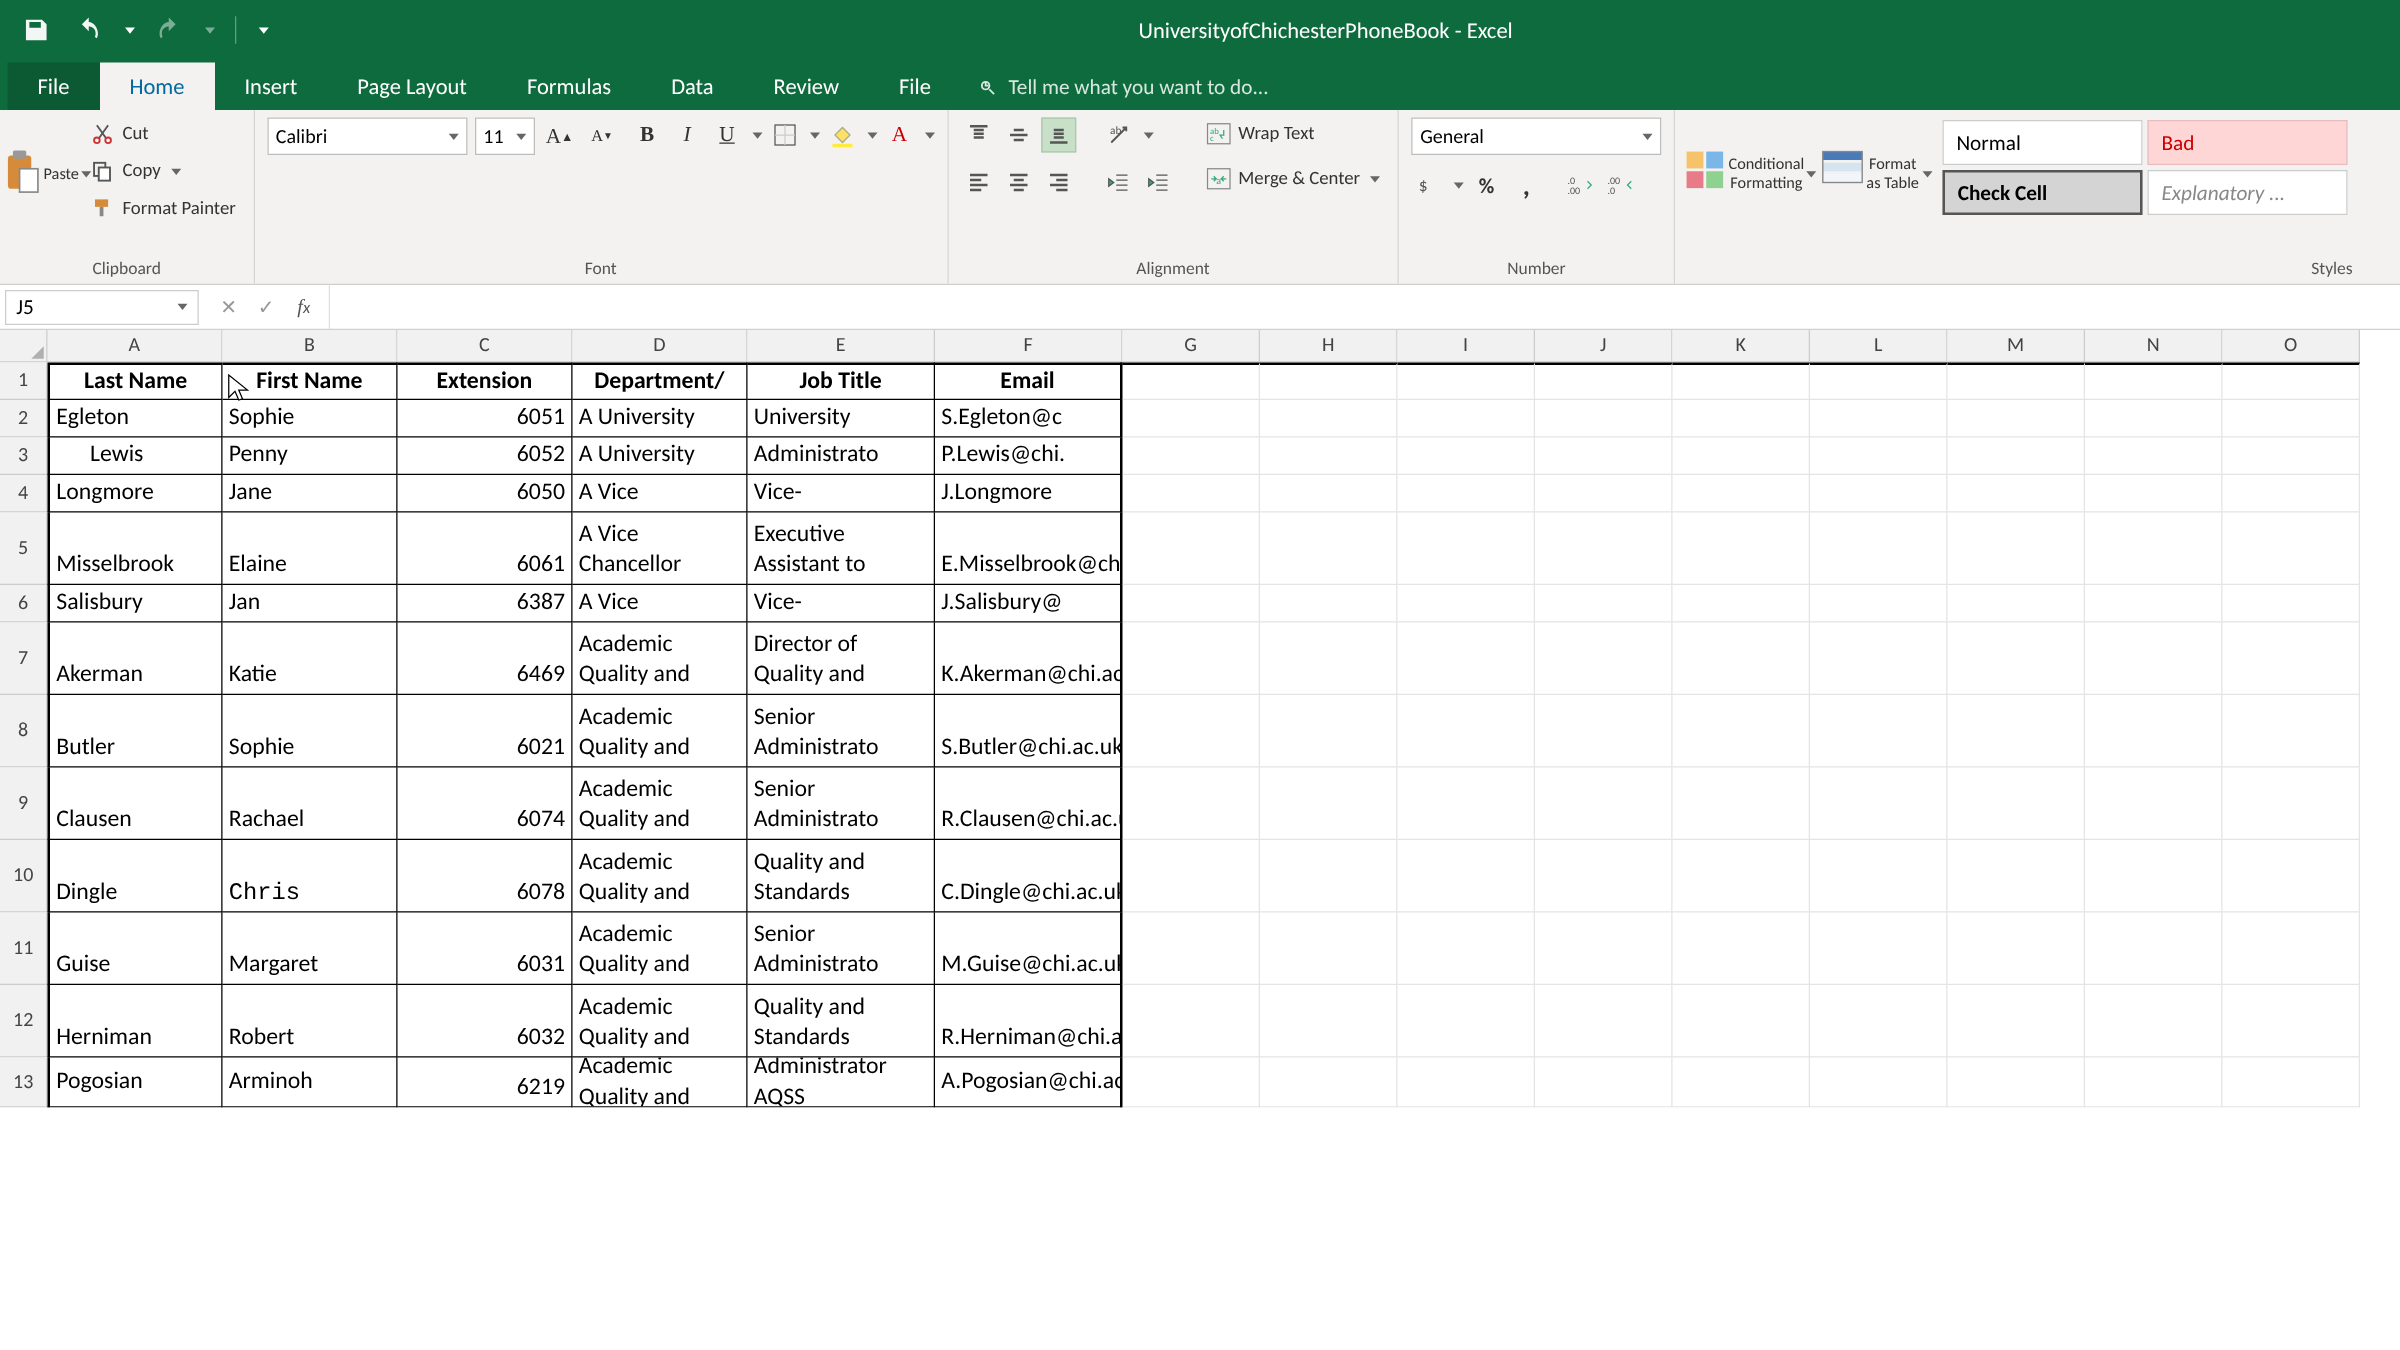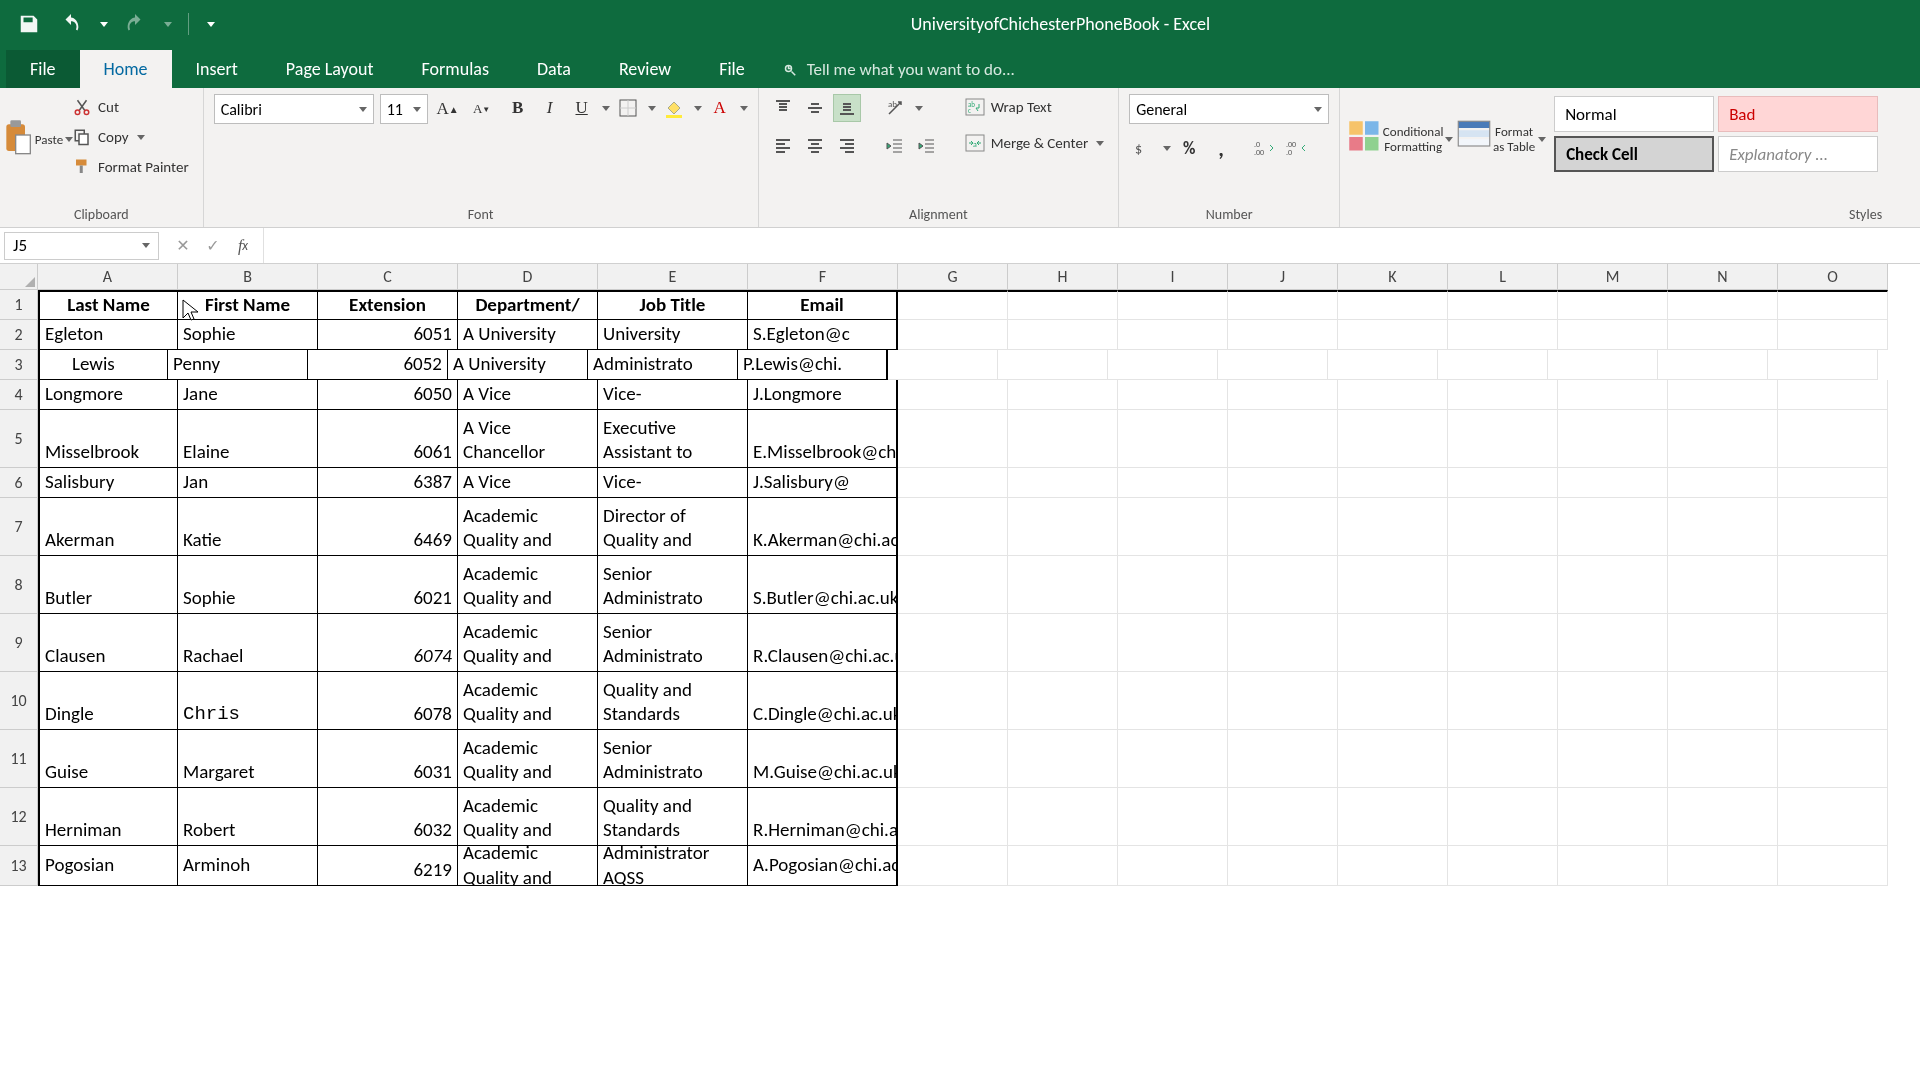--- a/index.html
+++ b/index.html
@@ -440,21 +440,21 @@
         <div class="cell c-I" style="width: 110px; height: 30px; border-right: 1px solid rgb(228, 228, 228); border-bottom: 1px solid rgb(228, 228, 228);"></div>
         <div class="cell c-J" style="width: 110px; height: 30px; border-right: 1px solid rgb(228, 228, 228); border-bottom: 1px solid rgb(228, 228, 228);"></div>
         <div class="cell c-K" style="width: 110px; height: 30px; border-right: 1px solid rgb(228, 228, 228); border-bottom: 1px solid rgb(228, 228, 228);"></div>
         <div class="cell c-L" style="width: 110px; height: 30px; border-right: 1px solid rgb(228, 228, 228); border-bottom: 1px solid rgb(228, 228, 228);"></div>
         <div class="cell c-M" style="width: 110px; height: 30px; border-right: 1px solid rgb(228, 228, 228); border-bottom: 1px solid rgb(228, 228, 228);"></div>
         <div class="cell c-N" style="width: 110px; height: 30px; border-right: 1px solid rgb(228, 228, 228); border-bottom: 1px solid rgb(228, 228, 228);"></div>
         <div class="cell c-O" style="width: 110px; height: 30px; border-right: 1px solid rgb(228, 228, 228); border-bottom: 1px solid rgb(228, 228, 228);"></div>
       </div>
       <div class="row" style="height: 30px;">
         <div class="rowhdr">3</div>
-        <div class="cell c-A" style="width: 130px; height: 30px; padding-left: 32px;">Lewis</div>
+        <div class="cell c-A" style="width: 140px; height: 30px; padding-left: 32px;">Lewis</div>
         <div class="cell c-B" style="width: 140px; height: 30px;">Penny</div>
         <div class="cell c-C num" style="width: 140px; height: 30px; align-items: flex-end;">6052</div>
         <div class="cell c-D" style="width: 140px; height: 30px;">A University</div>
         <div class="cell c-E" style="width: 150px; height: 30px;">Administrato</div>
         <div class="cell c-F" style="width: 150px; height: 30px;">P.Lewis@chi.</div>
         <div class="cell c-G" style="width: 110px; height: 30px; border-right: 1px solid rgb(228, 228, 228); border-bottom: 1px solid rgb(228, 228, 228);"></div>
         <div class="cell c-H" style="width: 110px; height: 30px; border-right: 1px solid rgb(228, 228, 228); border-bottom: 1px solid rgb(228, 228, 228);"></div>
         <div class="cell c-I" style="width: 110px; height: 30px; border-right: 1px solid rgb(228, 228, 228); border-bottom: 1px solid rgb(228, 228, 228);"></div>
         <div class="cell c-J" style="width: 110px; height: 30px; border-right: 1px solid rgb(228, 228, 228); border-bottom: 1px solid rgb(228, 228, 228);"></div>
         <div class="cell c-K" style="width: 110px; height: 30px; border-right: 1px solid rgb(228, 228, 228); border-bottom: 1px solid rgb(228, 228, 228);"></div>
@@ -550,21 +550,21 @@
         <div class="cell c-K" style="width: 110px; height: 58px; border-right: 1px solid rgb(228, 228, 228); border-bottom: 1px solid rgb(228, 228, 228);"></div>
         <div class="cell c-L" style="width: 110px; height: 58px; border-right: 1px solid rgb(228, 228, 228); border-bottom: 1px solid rgb(228, 228, 228);"></div>
         <div class="cell c-M" style="width: 110px; height: 58px; border-right: 1px solid rgb(228, 228, 228); border-bottom: 1px solid rgb(228, 228, 228);"></div>
         <div class="cell c-N" style="width: 110px; height: 58px; border-right: 1px solid rgb(228, 228, 228); border-bottom: 1px solid rgb(228, 228, 228);"></div>
         <div class="cell c-O" style="width: 110px; height: 58px; border-right: 1px solid rgb(228, 228, 228); border-bottom: 1px solid rgb(228, 228, 228);"></div>
       </div>
       <div class="row" style="height: 58px;">
         <div class="rowhdr">9</div>
         <div class="cell c-A" style="width: 140px; height: 58px; align-items: flex-end;">Clausen</div>
         <div class="cell c-B" style="width: 140px; height: 58px; align-items: flex-end;">Rachael</div>
-        <div class="cell c-C num" style="width: 140px; height: 58px; align-items: flex-end; font-style: italic;">6074</div>
+        <div class="cell c-C num" style="width: 140px; height: 58px; align-items: flex-end;">6074</div>
         <div class="cell c-D" style="width: 140px; height: 58px; align-items: flex-end;">Academic Quality and</div>
         <div class="cell c-E" style="width: 150px; height: 58px; align-items: flex-end;">Senior Administrato</div>
         <div class="cell c-F" style="width: 150px; height: 58px; align-items: flex-end;">R.Clausen@chi.ac.uk</div>
         <div class="cell c-G" style="width: 110px; height: 58px; border-right: 1px solid rgb(228, 228, 228); border-bottom: 1px solid rgb(228, 228, 228);"></div>
         <div class="cell c-H" style="width: 110px; height: 58px; border-right: 1px solid rgb(228, 228, 228); border-bottom: 1px solid rgb(228, 228, 228);"></div>
         <div class="cell c-I" style="width: 110px; height: 58px; border-right: 1px solid rgb(228, 228, 228); border-bottom: 1px solid rgb(228, 228, 228);"></div>
         <div class="cell c-J" style="width: 110px; height: 58px; border-right: 1px solid rgb(228, 228, 228); border-bottom: 1px solid rgb(228, 228, 228);"></div>
         <div class="cell c-K" style="width: 110px; height: 58px; border-right: 1px solid rgb(228, 228, 228); border-bottom: 1px solid rgb(228, 228, 228);"></div>
         <div class="cell c-L" style="width: 110px; height: 58px; border-right: 1px solid rgb(228, 228, 228); border-bottom: 1px solid rgb(228, 228, 228);"></div>
         <div class="cell c-M" style="width: 110px; height: 58px; border-right: 1px solid rgb(228, 228, 228); border-bottom: 1px solid rgb(228, 228, 228);"></div>

